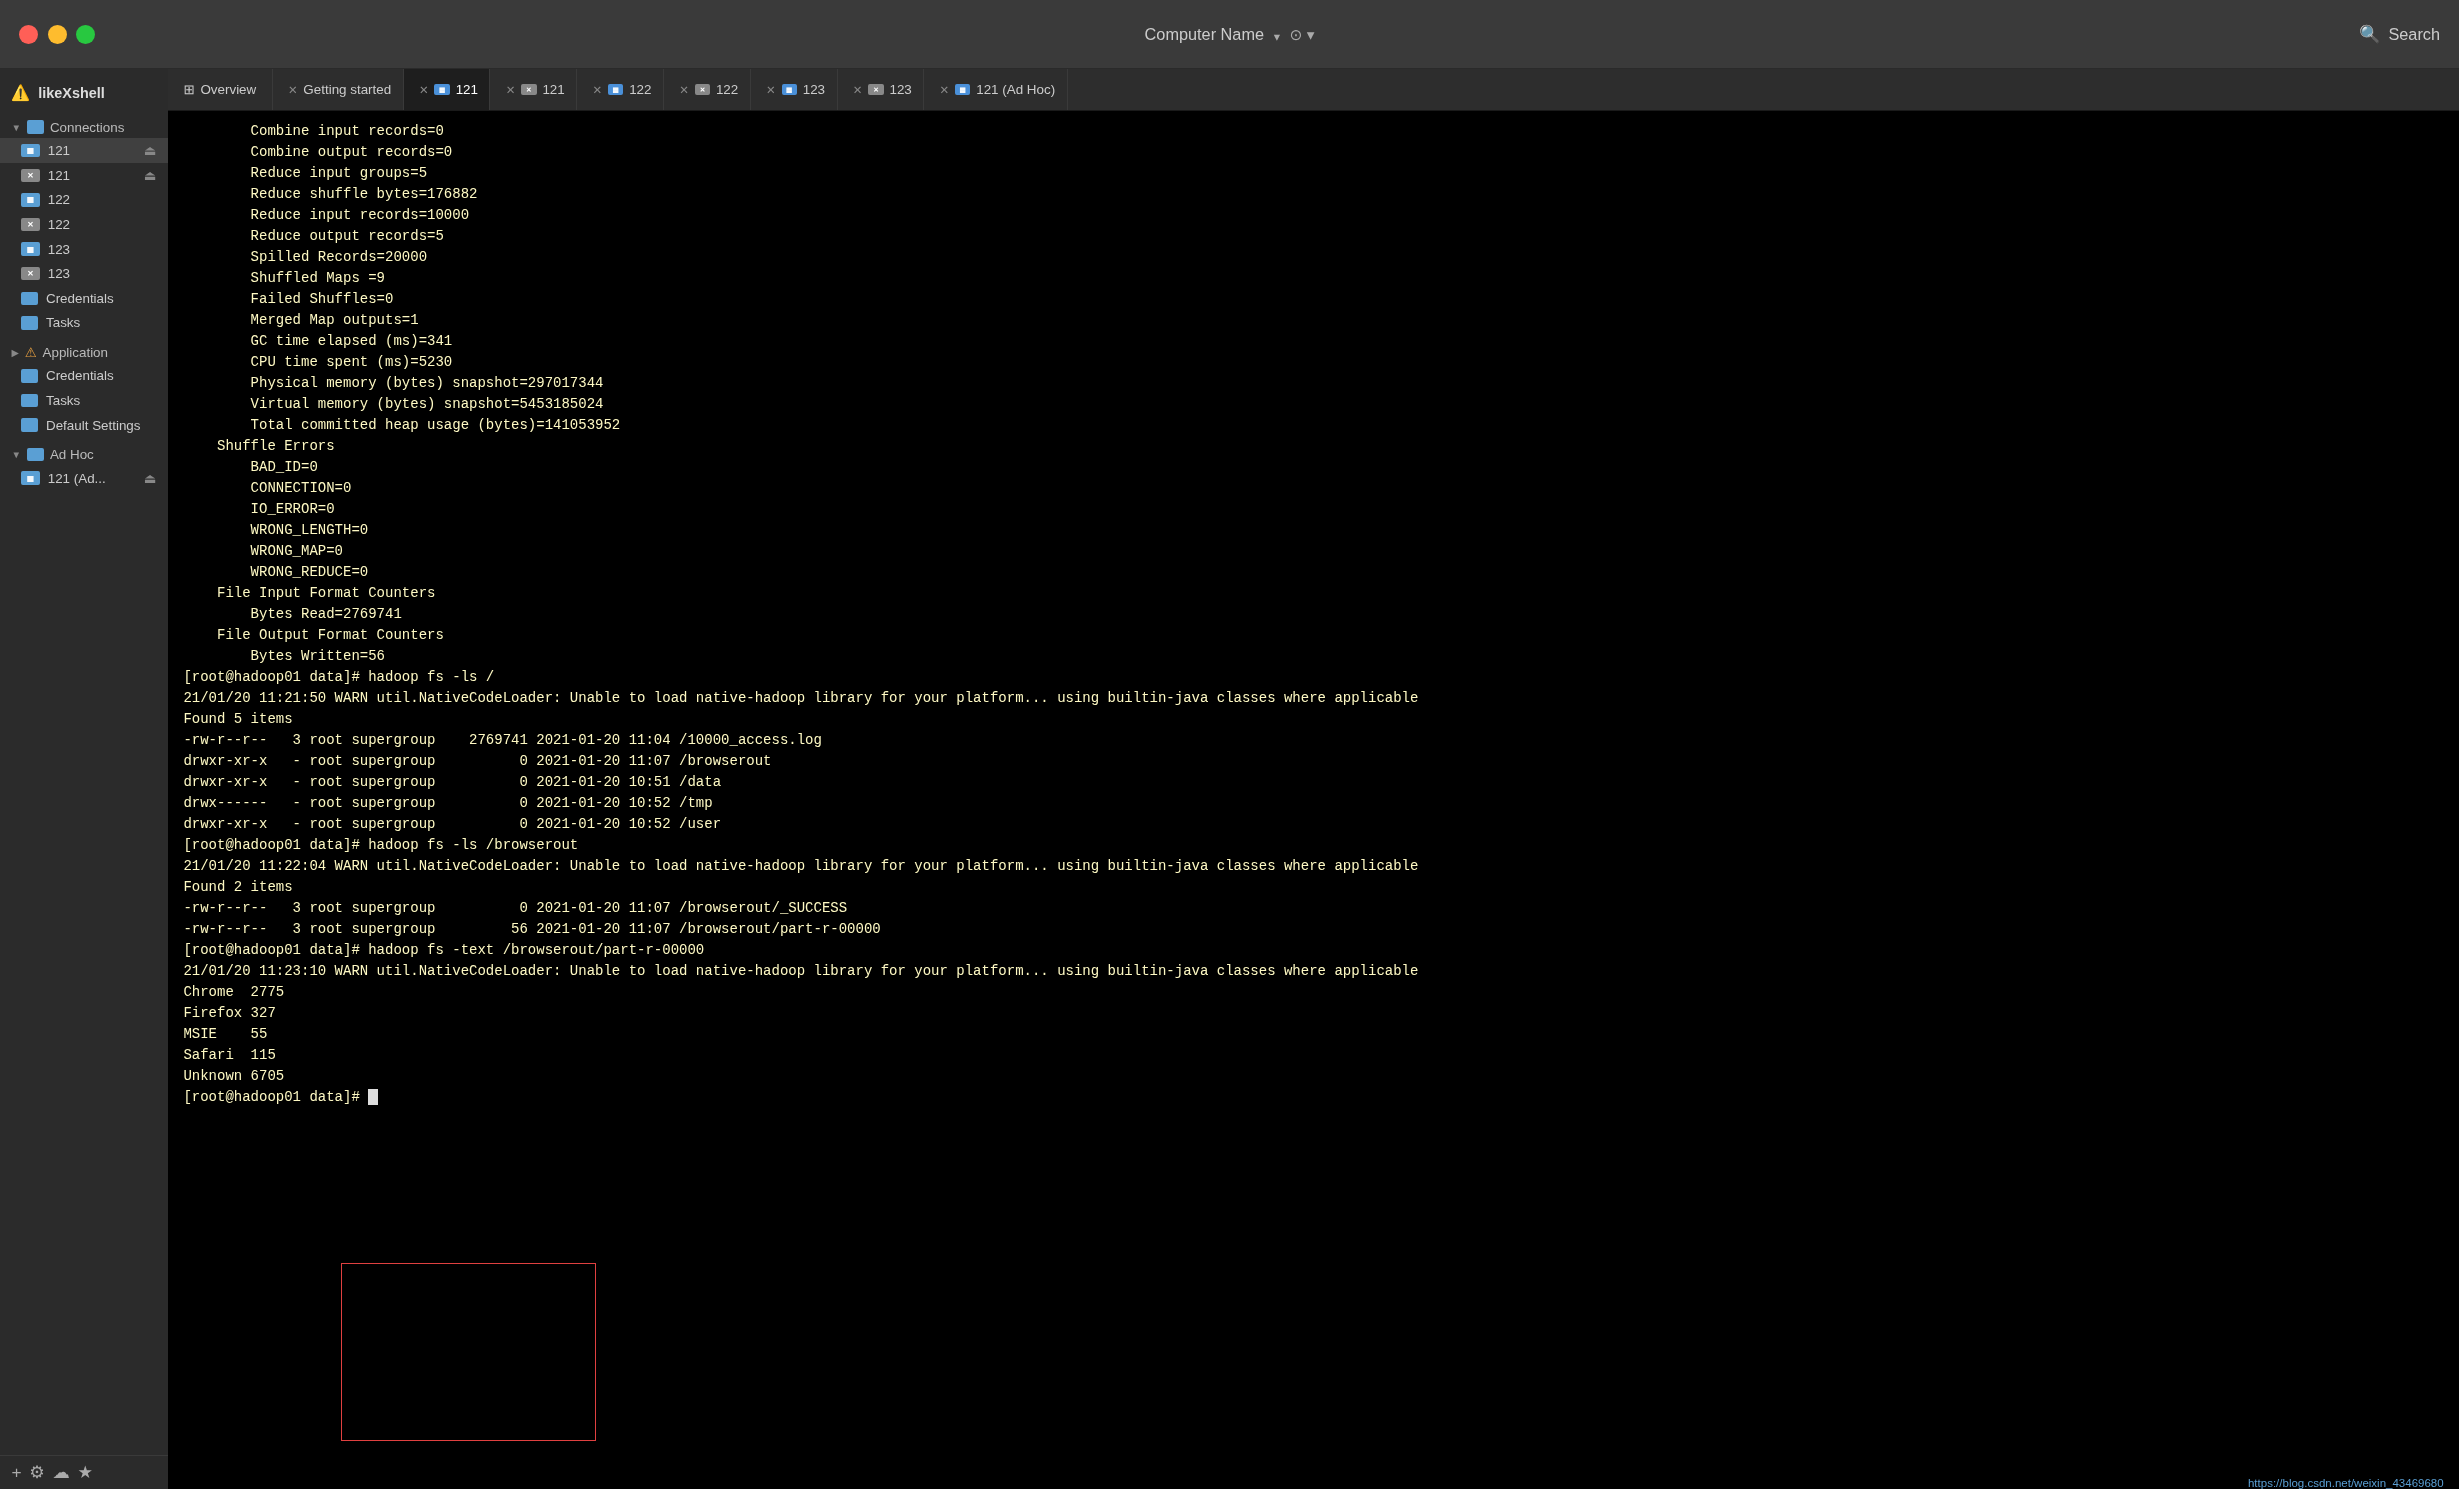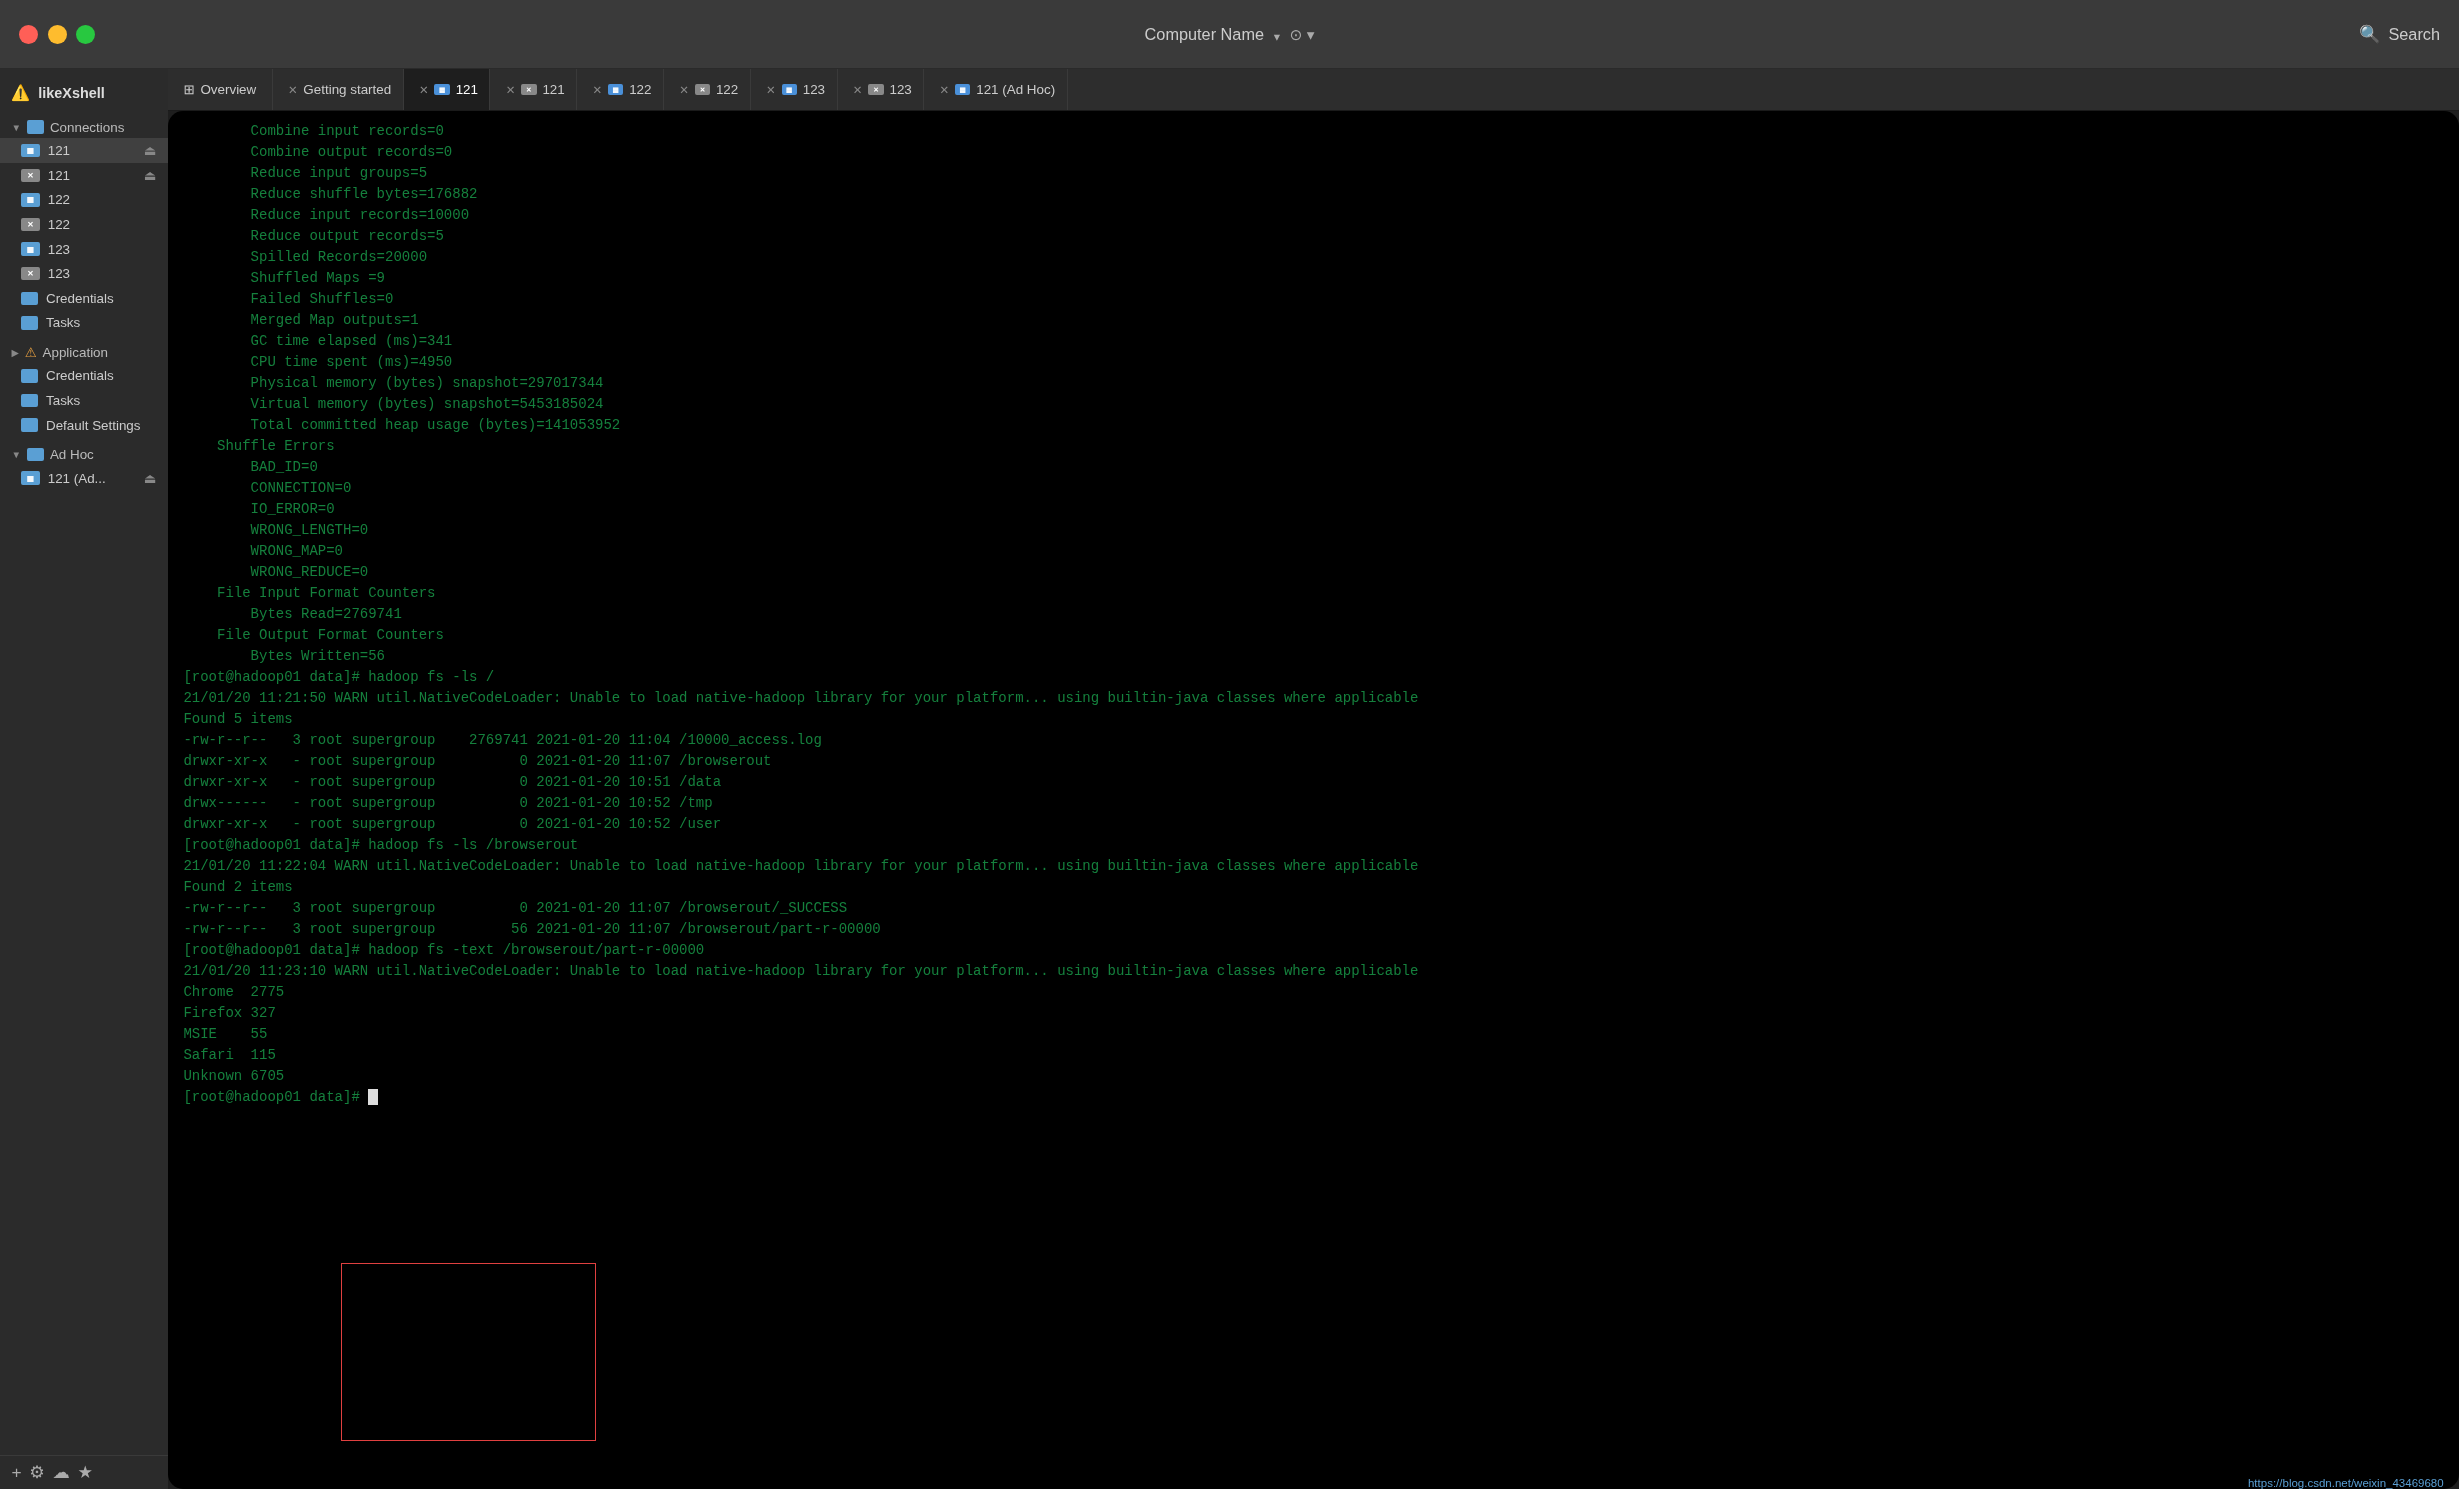--- a/index.html
+++ b/index.html
@@ -237,23 +237,22 @@
 
     
     .terminal-area {
       flex: 1;
       background: #000;
       overflow-y: auto;
       padding: 9.6px 15.4px;
       font-family: 'Courier New', Courier, monospace;
       font-size: 14px;
       line-height: 1.5;
-      color: #15803d;
+      color: #fef9c3;
       position: relative;
-      border-radius: 15px;
     }
     .terminal-line {
       white-space: pre;
     }
 
     .selection-box {
       position: absolute;
       border: 1.9px solid #e04040;
       pointer-events: none;
       bottom: 48px;
@@ -470,21 +469,21 @@
         <div class="terminal-line">        Combine output records=0</div>
         <div class="terminal-line">        Reduce input groups=5</div>
         <div class="terminal-line">        Reduce shuffle bytes=176882</div>
         <div class="terminal-line">        Reduce input records=10000</div>
         <div class="terminal-line">        Reduce output records=5</div>
         <div class="terminal-line">        Spilled Records=20000</div>
         <div class="terminal-line">        Shuffled Maps =9</div>
         <div class="terminal-line">        Failed Shuffles=0</div>
         <div class="terminal-line">        Merged Map outputs=1</div>
         <div class="terminal-line">        GC time elapsed (ms)=341</div>
-        <div class="terminal-line">        CPU time spent (ms)=4950</div>
+        <div class="terminal-line">        CPU time spent (ms)=5230</div>
         <div class="terminal-line">        Physical memory (bytes) snapshot=297017344</div>
         <div class="terminal-line">        Virtual memory (bytes) snapshot=5453185024</div>
         <div class="terminal-line">        Total committed heap usage (bytes)=141053952</div>
         <div class="terminal-line">    Shuffle Errors</div>
         <div class="terminal-line">        BAD_ID=0</div>
         <div class="terminal-line">        CONNECTION=0</div>
         <div class="terminal-line">        IO_ERROR=0</div>
         <div class="terminal-line">        WRONG_LENGTH=0</div>
         <div class="terminal-line">        WRONG_MAP=0</div>
         <div class="terminal-line">        WRONG_REDUCE=0</div>

